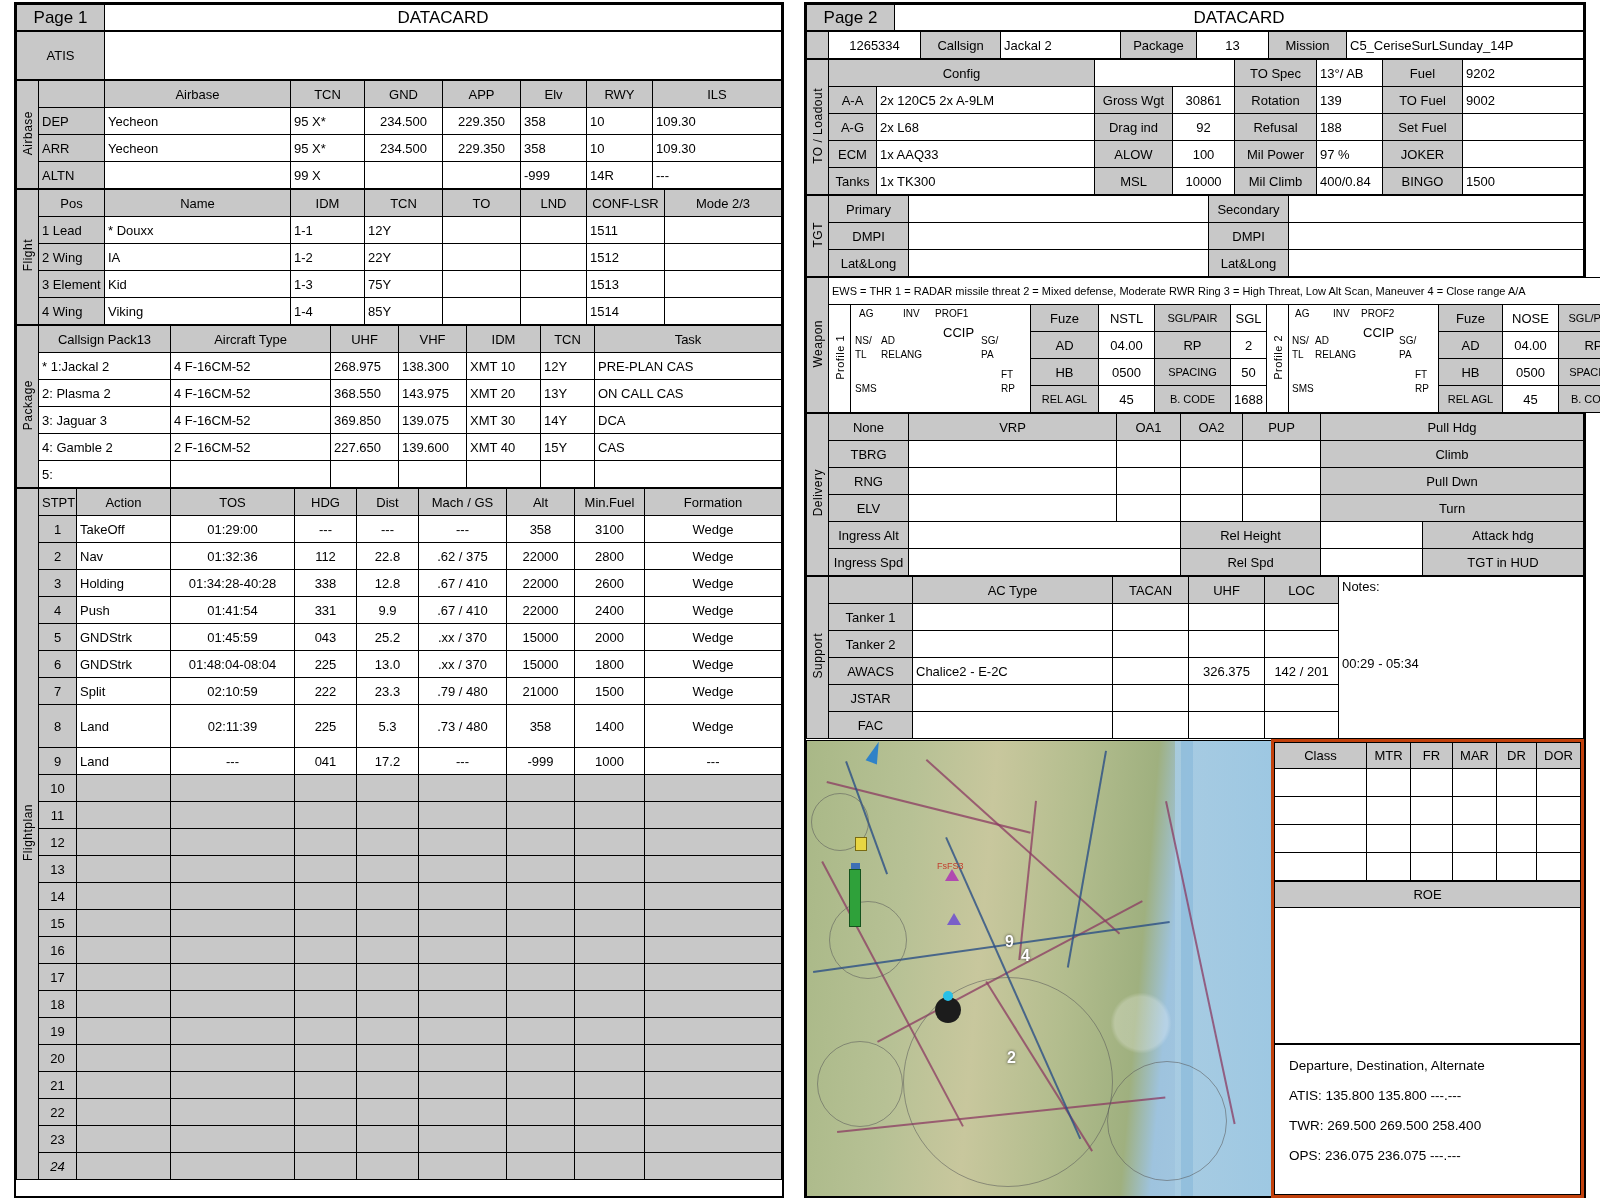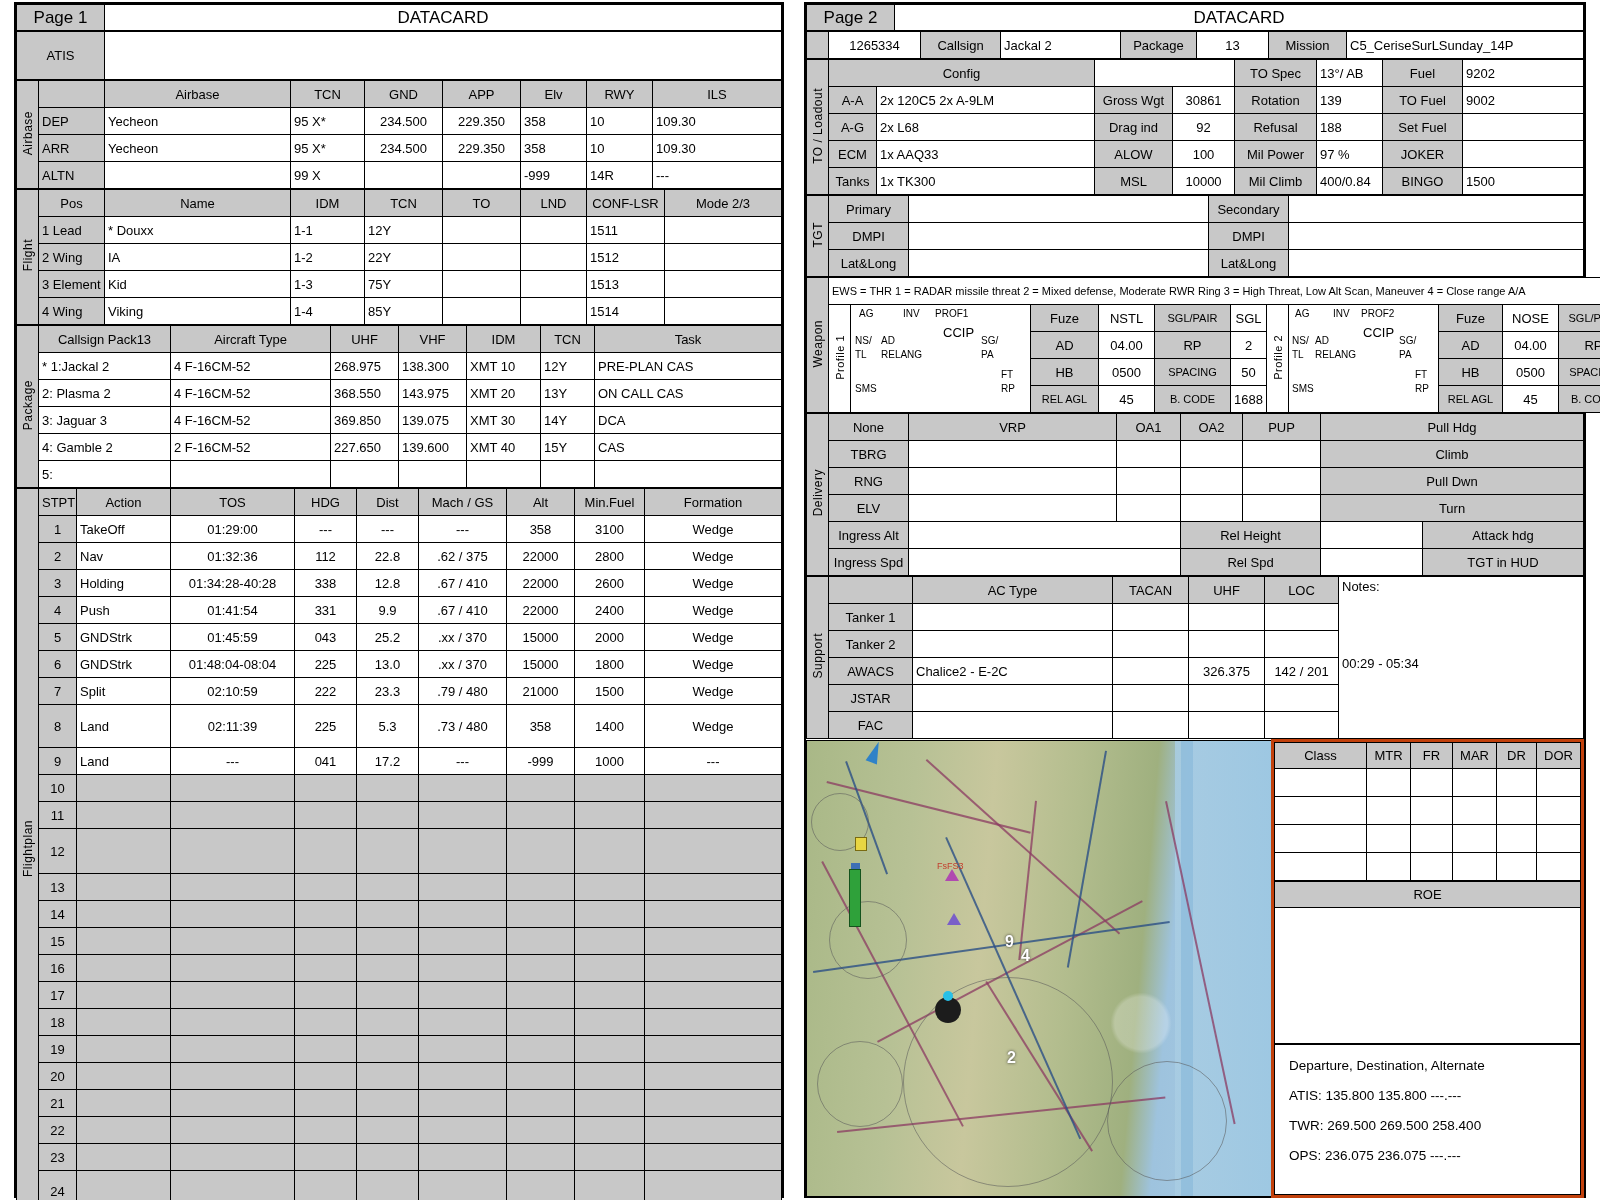--- a/index.html
+++ b/index.html
@@ -429,21 +429,21 @@
           <td class="g l" style="height: 27px;"></td>
           <td class="g c" style="height: 27px;"></td>
           <td class="g c" style="height: 27px;"></td>
           <td class="g c" style="height: 27px;"></td>
           <td class="g c" style="height: 27px;"></td>
           <td class="g c" style="height: 27px;"></td>
           <td class="g c" style="height: 27px;"></td>
           <td class="g c" style="height: 27px;"></td>
         </tr>
         <tr>
-          <td class="g c" style="height: 45px;">12</td>
+          <td class="g c" style="height: 27px;">12</td>
           <td class="g l" style="height: 27px;"></td>
           <td class="g c" style="height: 27px;"></td>
           <td class="g c" style="height: 27px;"></td>
           <td class="g c" style="height: 27px;"></td>
           <td class="g c" style="height: 27px;"></td>
           <td class="g c" style="height: 27px;"></td>
           <td class="g c" style="height: 27px;"></td>
           <td class="g c" style="height: 27px;"></td>
         </tr>
         <tr>
@@ -561,21 +561,21 @@
           <td class="g l" style="height: 27px;"></td>
           <td class="g c" style="height: 27px;"></td>
           <td class="g c" style="height: 27px;"></td>
           <td class="g c" style="height: 27px;"></td>
           <td class="g c" style="height: 27px;"></td>
           <td class="g c" style="height: 27px;"></td>
           <td class="g c" style="height: 27px;"></td>
           <td class="g c" style="height: 27px;"></td>
         </tr>
         <tr>
-          <td class="g c" style="height: 41px;">24</td>
+          <td class="g c" style="height: 27px; font-style: italic;">24</td>
           <td class="g l" style="height: 27px;"></td>
           <td class="g c" style="height: 27px;"></td>
           <td class="g c" style="height: 27px;"></td>
           <td class="g c" style="height: 27px;"></td>
           <td class="g c" style="height: 27px;"></td>
           <td class="g c" style="height: 27px;"></td>
           <td class="g c" style="height: 27px;"></td>
           <td class="g c" style="height: 27px;"></td>
         </tr>
       </tbody>

